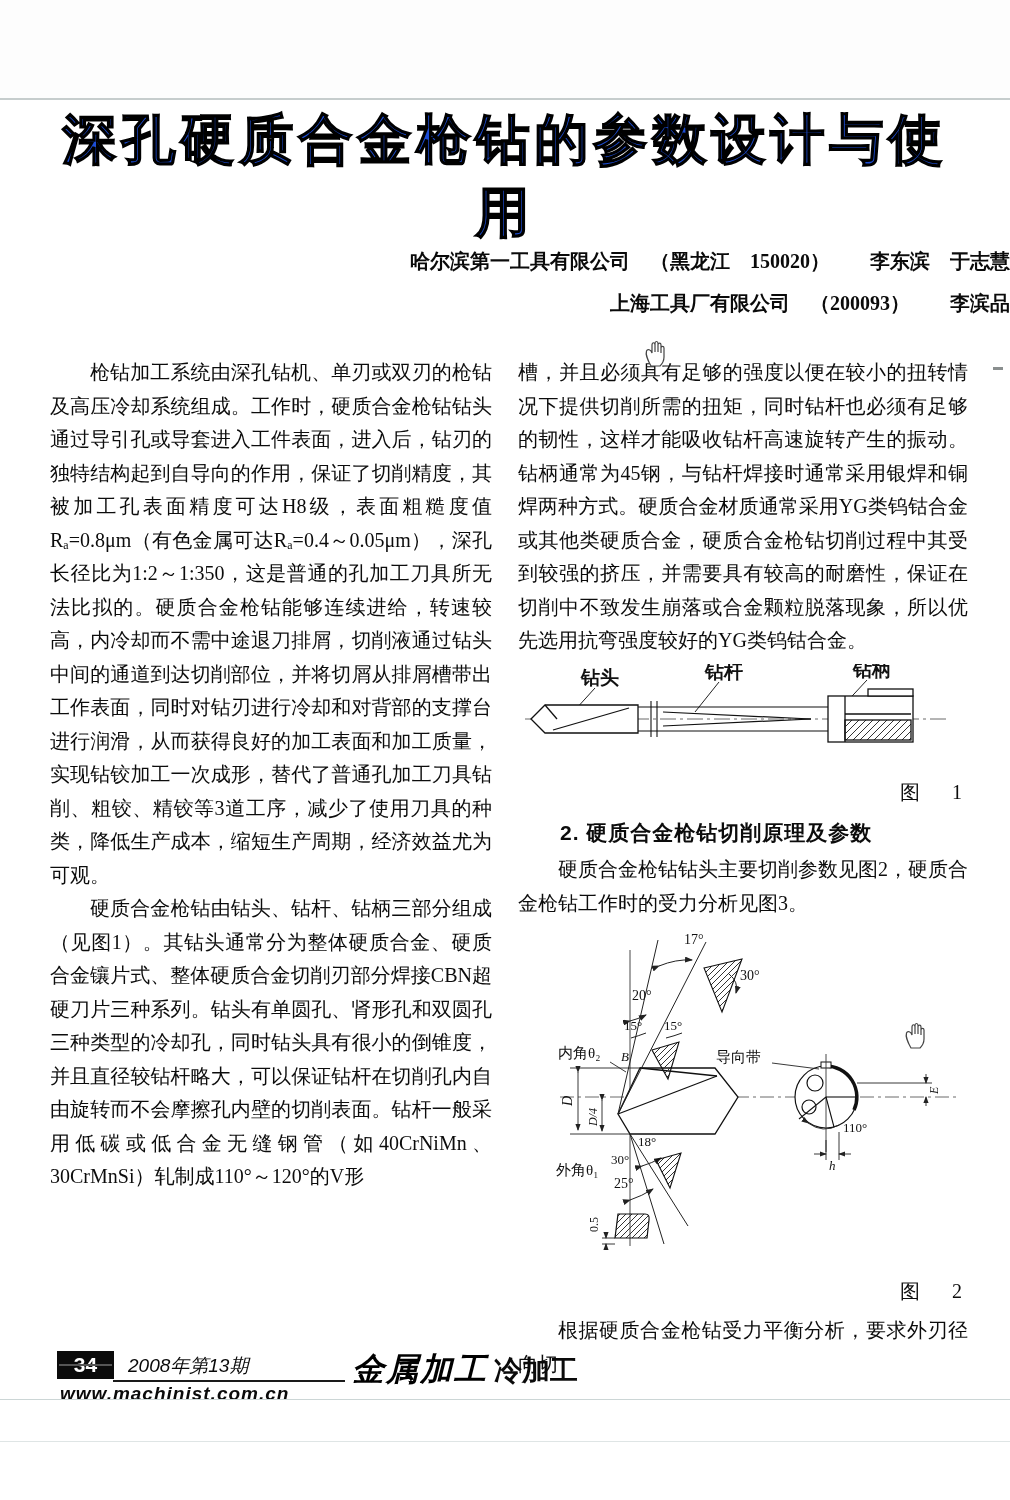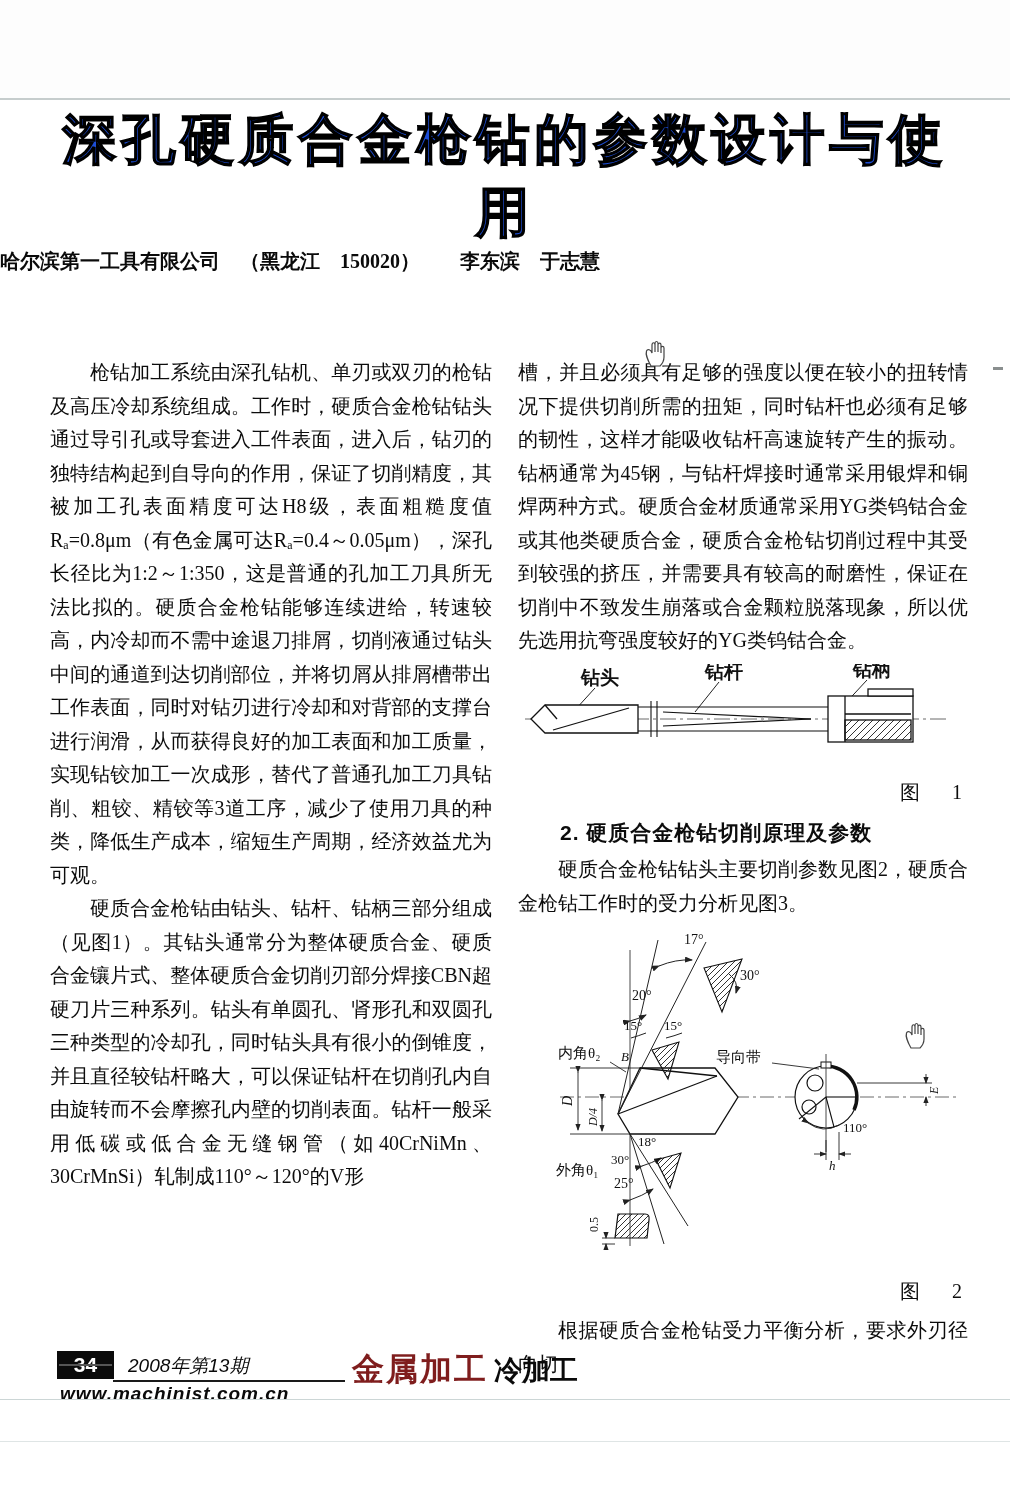--- a/index.html
+++ b/index.html
@@ -13,21 +13,21 @@
     background:#fdfdfd;border-bottom:2px solid #c6cdcd;
   }
   .article-title{
     position:absolute;left:35px;top:104px;width:940px;
     font-family:"Liberation Sans","DejaVu Sans",sans-serif;
     font-size:54px;font-weight:900;letter-spacing:5px;
     text-align:center;color:#1d4ed8;
     -webkit-text-stroke:1.5px #000;
   }
   .authors{
-    position:absolute;left:0;top:240px;width:1010px;text-align:left;
+    position:absolute;left:0;top:240px;width:1010px;text-align:right;
     font-size:20px;font-weight:700;line-height:42px;color:#0a0a0a;
   }
   .col{
     position:absolute;top:356px;
     font-size:20px;line-height:33.5px;text-align:justify;
     color:#0c0c0c;
   }
   .col-left{left:50px;width:442px;}
   .col-right{left:518px;width:450px;}
   .col p{margin:0;text-indent:2em;}
@@ -65,41 +65,42 @@
   .footer-url{
     position:absolute;left:60px;top:1383px;
     font-family:"Liberation Sans","DejaVu Sans",sans-serif;
     font-size:19px;font-weight:700;font-style:italic;letter-spacing:1px;color:#0a0a0a;
   }
   .footer-logo{
     position:absolute;left:352px;top:1348px;white-space:nowrap;
   }
   .footer-logo .logo-main{
     font-family:"Liberation Serif","DejaVu Serif",serif;
-    font-size:32px;font-weight:900;letter-spacing:2px;color:#7f1d1d;
+    font-size:32px;font-weight:900;font-style:italic;letter-spacing:2px;color:#000000;
   }
   .footer-logo .logo-sub{
     font-family:"Liberation Sans","DejaVu Sans",sans-serif;
     font-size:28px;font-weight:700;color:#0a0a0a;margin-left:6px;
   }
   .hairline-1{position:absolute;left:0;top:1399px;width:1010px;height:1px;background:#ccd6d6;}
   .hairline-2{position:absolute;left:0;top:1441px;width:1010px;height:1px;background:#dfe5e5;}
   .scan-artifact{position:absolute;left:993px;top:367px;width:10px;height:3px;background:#8a8f8f;}
   .hand-cursor{position:absolute;width:26px;height:28px;}
   .hand-1{left:644px;top:340px;}
 </style>
 </head>
 <body>
 
 <div class="top-band"></div>
 
 <div class="article-title">深孔硬质合金枪钻的参数设计与使用</div>
 
 <div class="authors">
   <div>哈尔滨第一工具有限公司　（黑龙江　150020）　　李东滨　于志慧</div>
+  <div>上海工具厂有限公司　（200093）　　李滨品</div>
 </div>
 
 <div class="col col-left">
   <p>枪钻加工系统由深孔钻机、单刃或双刃的枪钻及高压冷却系统组成。工作时，硬质合金枪钻钻头通过导引孔或导套进入工件表面，进入后，钻刃的独特结构起到自导向的作用，保证了切削精度，其被加工孔表面精度可达H8级，表面粗糙度值Rₐ=0.8μm（有色金属可达Rₐ=0.4～0.05μm），深孔长径比为1:2～1:350，这是普通的孔加工刀具所无法比拟的。硬质合金枪钻能够连续进给，转速较高，内冷却而不需中途退刀排屑，切削液通过钻头中间的通道到达切削部位，并将切屑从排屑槽带出工作表面，同时对钻刃进行冷却和对背部的支撑台进行润滑，从而获得良好的加工表面和加工质量，实现钻铰加工一次成形，替代了普通孔加工刀具钻削、粗铰、精铰等3道工序，减少了使用刀具的种类，降低生产成本，缩短生产周期，经济效益尤为可观。</p>
   <p>硬质合金枪钻由钻头、钻杆、钻柄三部分组成（见图1）。其钻头通常分为整体硬质合金、硬质合金镶片式、整体硬质合金切削刃部分焊接CBN超硬刀片三种系列。钻头有单圆孔、肾形孔和双圆孔三种类型的冷却孔，同时钻头具有很小的倒锥度，并且直径较钻杆略大，可以保证钻杆在切削孔内自由旋转而不会摩擦孔内壁的切削表面。钻杆一般采用低碳或低合金无缝钢管（如40CrNiMn、30CrMnSi）轧制成110°～120°的V形</p>
 </div>
 
 <div class="col col-right">
   <p class="no-indent">槽，并且必须具有足够的强度以便在较小的扭转情况下提供切削所需的扭矩，同时钻杆也必须有足够的韧性，这样才能吸收钻杆高速旋转产生的振动。钻柄通常为45钢，与钻杆焊接时通常采用银焊和铜焊两种方式。硬质合金材质通常采用YG类钨钴合金或其他类硬质合金，硬质合金枪钻切削过程中其受到较强的挤压，并需要具有较高的耐磨性，保证在切削中不致发生崩落或合金颗粒脱落现象，所以优先选用抗弯强度较好的YG类钨钴合金。</p>
 

